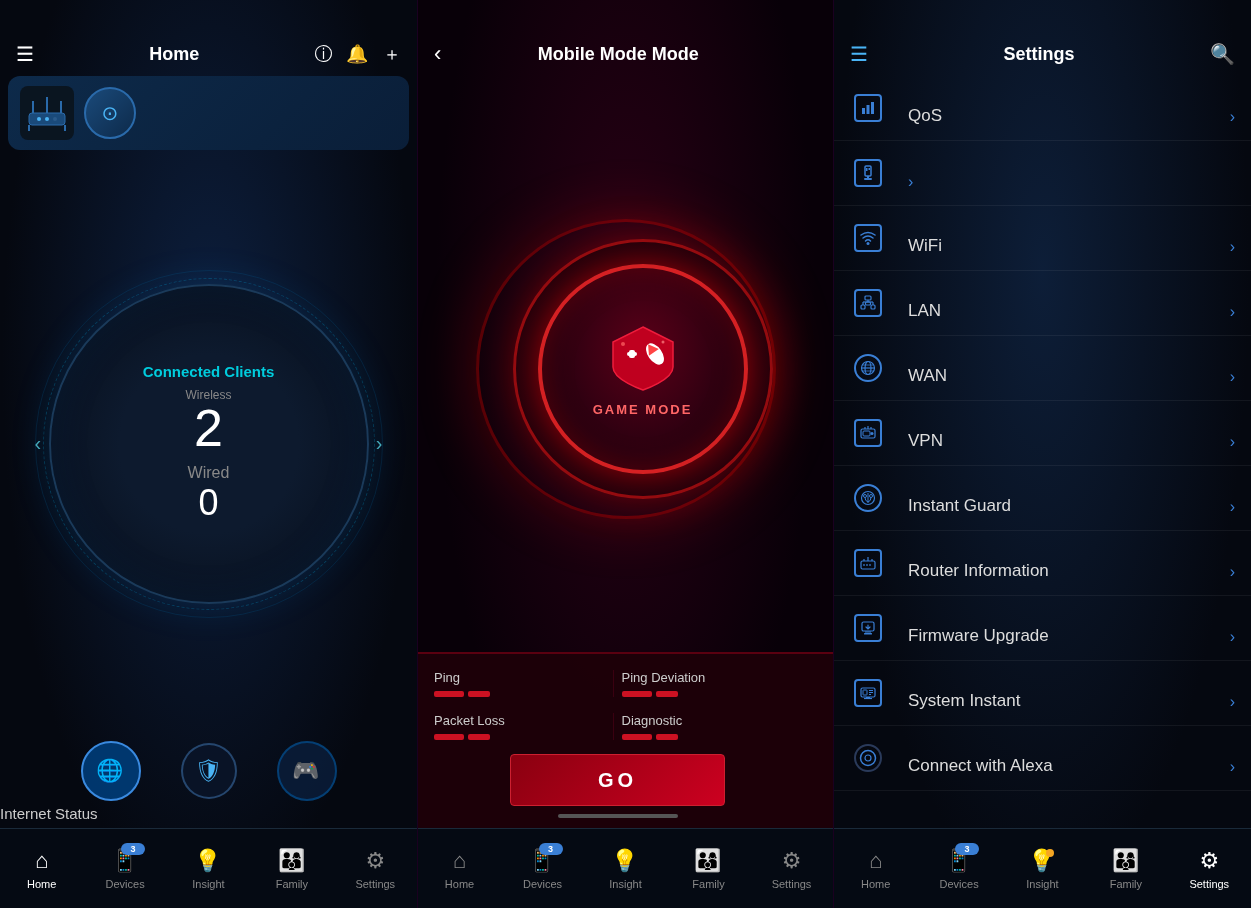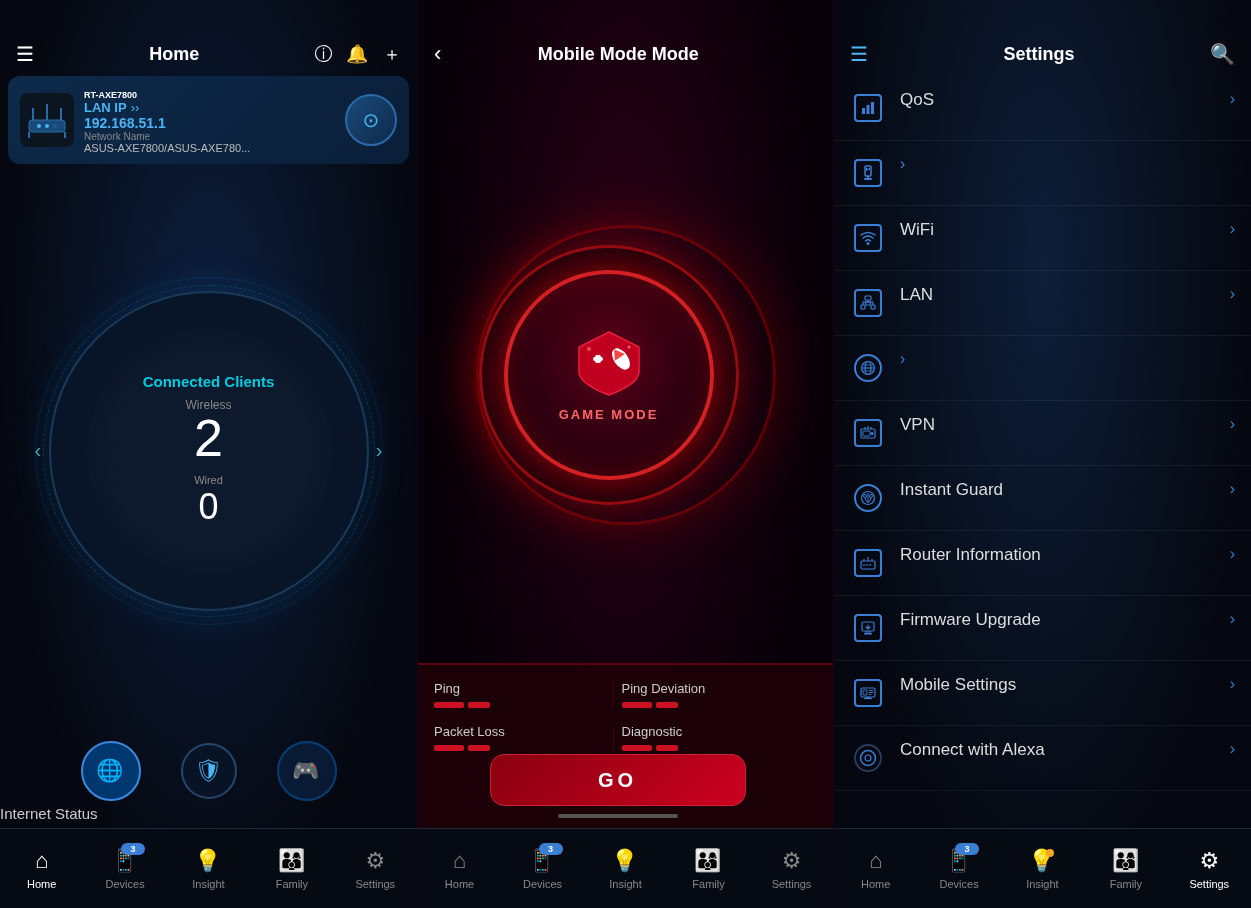--- a/index.html
+++ b/index.html
@@ -151,21 +151,21 @@
       justify-content: center;
       background: radial-gradient(ellipse at 50% 50%, #0d1a2e 40%, #050a14 100%);
       box-shadow: 0 0 40px rgba(0,150,255,0.15), inset 0 0 40px rgba(0,100,200,0.1);
     }
     .gauge-inner {
       text-align: center;
     }
     .clients-label { color: #00ccdd; font-size: 15px; font-weight: 700; margin-bottom: 8px; }
     .wireless-label { color: #888; font-size: 12px; }
     .client-count { color: #fff; font-size: 52px; font-weight: 300; line-height: 1; }
-    .wired-label { color: #888; font-size: 11px; margin-top: 10px; }
+    .wired-label { color: #888; font-size: 16px; margin-top: 10px; }
     .wired-count { color: #fff; font-size: 36px; font-weight: 300; }
     .gauge-arrow-left {
       position: absolute;
       left: -16px;
       color: #4ab;
       font-size: 20px;
       cursor: pointer;
     }
     .gauge-arrow-right {
       position: absolute;
@@ -334,21 +334,21 @@
       padding-top: 10px;
     }
     .game-outer-ring {
       width: 300px;
       height: 300px;
       border-radius: 50%;
       border: 3px solid rgba(200,0,0,0.4);
       position: relative;
       display: flex;
       align-items: center;
-      justify-content: flex-start;
+      justify-content: flex-end;
       box-shadow: 0 0 60px rgba(200,0,0,0.3);
     }
     .game-mid-ring {
       width: 260px;
       height: 260px;
       border-radius: 50%;
       border: 3px solid rgba(220,20,20,0.6);
       position: relative;
       display: flex;
       align-items: center;
@@ -400,25 +400,25 @@
       align-items: center;
     }
     .metric-bar {
       width: 30px;
       height: 6px;
       background: #cc1122;
       border-radius: 2px;
     }
     .metric-bar-short { width: 22px; }
     .game-go-btn {
-      margin: 3px auto 6px auto;
-      width: 256px;
+      margin: 14px auto 6px auto;
+      width: 215px;
       height: 52px;
       background: linear-gradient(135deg, #8a0010, #cc0020);
-      border-radius: 14px;
+      border-radius: 4px;
       display: flex;
       align-items: center;
       justify-content: center;
       cursor: pointer;
       border: 1px solid #cc2030;
     }
     .game-go-text {
       color: #fff;
       font-size: 20px;
       font-weight: 700;
@@ -473,24 +473,25 @@
     }
     .settings-list {
       position: relative;
       z-index: 2;
       flex: 1;
       overflow-y: auto;
     }
     .settings-list::-webkit-scrollbar { display: none; }
     .settings-item {
       display: flex;
-      align-items: flex-start;
+      align-items: flex-end;
       padding: 14px 16px;
       border-bottom: 1px solid rgba(255,255,255,0.06);
       cursor: pointer;
+      gap: 8px;
     }
     .settings-item-icon {
       width: 36px;
       height: 36px;
       display: flex;
       align-items: center;
       justify-content: center;
       margin-right: 14px;
       flex-shrink: 0;
     }
@@ -557,30 +558,20 @@
         <circle cx="14" cy="28" r="2" fill="#4ab4f5"></circle>
         <circle cx="22" cy="28" r="2" fill="#4ab4f5"></circle>
         <circle cx="30" cy="28" r="2" fill="#2a5a8a"></circle>
         <line x1="8" y1="22" x2="8" y2="10" stroke="#2a6aaa" stroke-width="2"></line>
         <line x1="22" y1="22" x2="22" y2="6" stroke="#2a6aaa" stroke-width="2"></line>
         <line x1="36" y1="22" x2="36" y2="10" stroke="#2a6aaa" stroke-width="2"></line>
         <line x1="4" y1="34" x2="4" y2="40" stroke="#2a6aaa" stroke-width="2"></line>
         <line x1="40" y1="34" x2="40" y2="40" stroke="#2a6aaa" stroke-width="2"></line>
       </svg>
     </div>
-    <div class="router-info">
-      <div class="router-model">RT-AXE7800</div>
-      <div class="router-lan">
-        <span class="router-lan-text">LAN IP</span>
-        <span style="color:#4ab4f5;font-size:13px;">››</span>
-      </div>
-      <div class="router-ip">192.168.51.1</div>
-      <div class="router-net-label">Network Name</div>
-      <div class="router-net-name">ASUS-AXE7800/ASUS-AXE780...</div>
-    </div>
     <div class="speedometer-btn">
       <span style="color:#4ab4f5;font-size:20px;">⊙</span>
     </div>
   </div>
 
   <div class="gauge-area">
     <div class="gauge-circle">
       <div class="gauge-dots"></div>
       <div class="gauge-dots2"></div>
       <span class="gauge-arrow-left">‹</span>
@@ -828,20 +819,21 @@
         <div class="s-icon round">
           <svg width="16" height="16" viewBox="0 0 16 16">
             <circle cx="8" cy="8" r="6.5" fill="none" stroke="#3a7fd5" stroke-width="1.2"></circle>
             <ellipse cx="8" cy="8" rx="3" ry="6.5" fill="none" stroke="#3a7fd5" stroke-width="1.2"></ellipse>
             <line x1="1.5" y1="8" x2="14.5" y2="8" stroke="#3a7fd5" stroke-width="1.2"></line>
             <line x1="2.5" y1="5" x2="13.5" y2="5" stroke="#3a7fd5" stroke-width="0.8"></line>
             <line x1="2.5" y1="11" x2="13.5" y2="11" stroke="#3a7fd5" stroke-width="0.8"></line>
           </svg>
         </div>
       </div>
+      <span class="settings-item-label">WAN</span>
       <span class="settings-chevron">›</span>
     </div>
 
     <div class="settings-item">
       <div class="settings-item-icon">
         <div class="s-icon">
           <svg width="16" height="16" viewBox="0 0 16 16">
             <rect x="1" y="4" width="14" height="9" rx="1.5" fill="none" stroke="#3a7fd5" stroke-width="1.2"></rect>
             <rect x="3" y="6" width="7" height="5" rx="1" fill="none" stroke="#3a7fd5" stroke-width="1"></rect>
             <circle cx="12" cy="8.5" r="1.5" fill="#3a7fd5"></circle>
@@ -911,21 +903,21 @@
             <rect x="1" y="3" width="14" height="9" rx="1.5" fill="none" stroke="#3a7fd5" stroke-width="1.2"></rect>
             <rect x="3" y="5" width="4" height="5" rx="0.5" fill="none" stroke="#3a7fd5" stroke-width="1"></rect>
             <line x1="9" y1="5.5" x2="13" y2="5.5" stroke="#3a7fd5" stroke-width="1"></line>
             <line x1="9" y1="7.5" x2="13" y2="7.5" stroke="#3a7fd5" stroke-width="1"></line>
             <line x1="9" y1="9.5" x2="11" y2="9.5" stroke="#3a7fd5" stroke-width="1"></line>
             <rect x="6" y="12" width="4" height="1.5" fill="#3a7fd5"></rect>
             <line x1="4" y1="13.5" x2="12" y2="13.5" stroke="#3a7fd5" stroke-width="1.2"></line>
           </svg>
         </div>
       </div>
-      <span class="settings-item-label">Mobile Settings</span>
+      <span class="settings-item-label">System Instant</span>
       <span class="settings-chevron">›</span>
     </div>
 
     <div class="settings-item alexa">
       <div class="settings-item-icon">
         <div class="s-icon round" style="border-color:#2a3a5a;background:transparent;">
 
           <svg width="18" height="18" viewBox="0 0 18 18">
             <circle cx="9" cy="9" r="7.5" fill="none" stroke="#3a7fd5" stroke-width="1.5"></circle>
             <circle cx="9" cy="9" r="3" fill="none" stroke="#3a7fd5" stroke-width="1.2"></circle>

